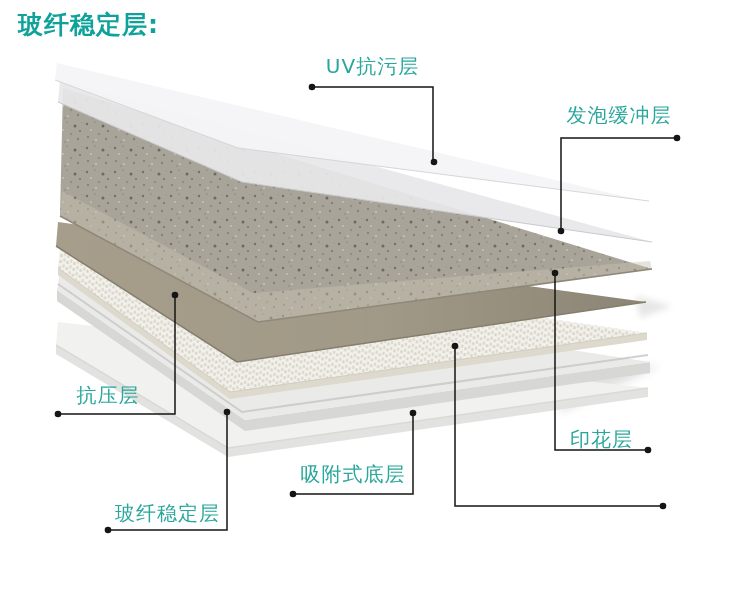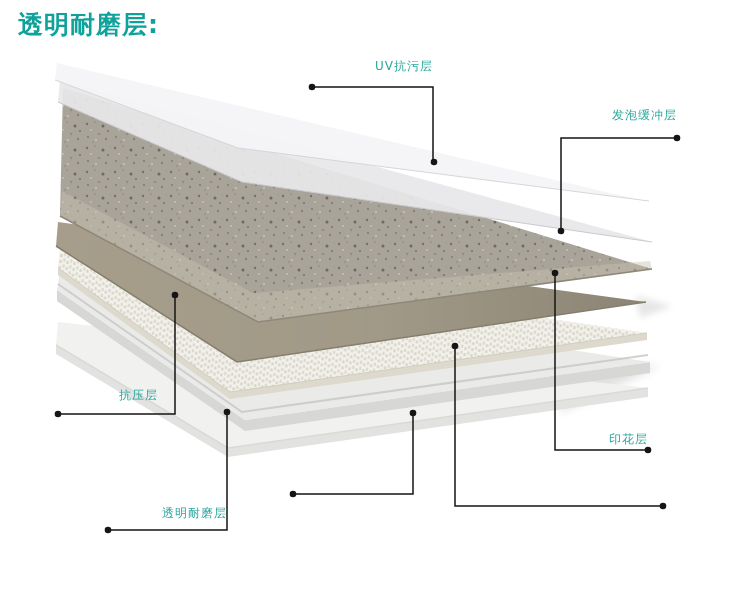--- a/index.html
+++ b/index.html
@@ -6,30 +6,30 @@
   .stage{
     position:relative;width:750px;height:590px;background:#ffffff;overflow:hidden;
     font-family:"DejaVu Sans","Liberation Sans",sans-serif;
   }
   .page-title{
     position:absolute;left:18px;top:8px;margin:0;
     font-size:25px;font-weight:bold;letter-spacing:1px;color:#0fa29a;
   }
   .stage svg{position:absolute;left:0;top:0;}
   .lbl{
-    position:absolute;font-size:12px;line-height:19px;letter-spacing:1px;
-    color:#2aa79c;text-align:right;white-space:nowrap;
+    position:absolute;font-size:20px;line-height:19px;letter-spacing:1px;
+    color:#2aa79c;text-align:center;white-space:nowrap;
   }
 </style>
 </head>
 <body>
 
 <div class="stage">
 
-  <h1 class="page-title">透明耐磨层:</h1>
+  <h1 class="page-title">玻纤稳定层:</h1>
 
   <svg width="750" height="590" viewBox="0 0 750 590">
     <defs>
       <filter id="blurA" x="-50%" y="-50%" width="200%" height="200%">
           <feGaussianBlur stdDeviation="3"></feGaussianBlur>
         </filter>
       <filter id="blurB" x="-50%" y="-50%" width="200%" height="200%">
           <feGaussianBlur stdDeviation="4"></feGaussianBlur>
         </filter>
 
@@ -143,15 +143,16 @@
         <circle cx="108" cy="530" r="3.3" stroke="none"></circle>
         <circle cx="227" cy="412" r="3.3" stroke="none"></circle>
       </g>
     </g>
   </svg>
 
   <div class="lbl" style="left:312px;top:57px;width:121px;">UV抗污层</div>
   <div class="lbl" style="left:561px;top:106px;width:116px;">发泡缓冲层</div>
   <div class="lbl" style="left:555px;top:418px;width:93px;margin-top:12px;">印花层</div>
   <div class="lbl" style="left:58px;top:386px;width:100px;">抗压层</div>
-  <div class="lbl" style="left:108px;top:504px;width:119px;">透明耐磨层</div>
+  <div class="lbl" style="left:293px;top:465px;width:120px;">吸附式底层</div>
+  <div class="lbl" style="left:108px;top:504px;width:119px;">玻纤稳定层</div>
 
 </div>
 
 </body></html>

